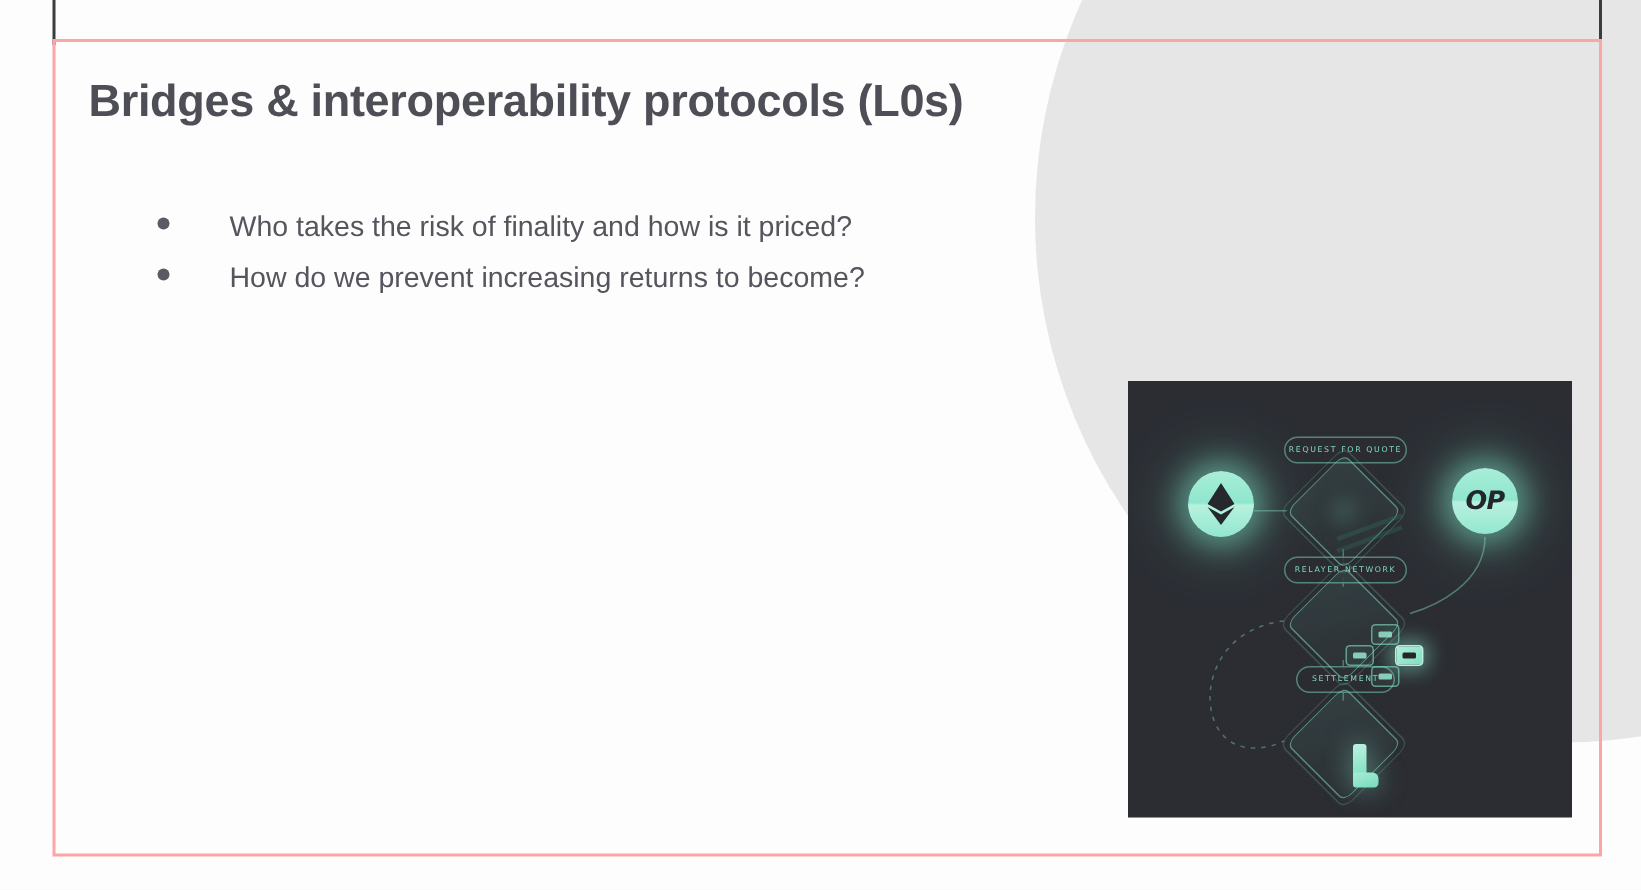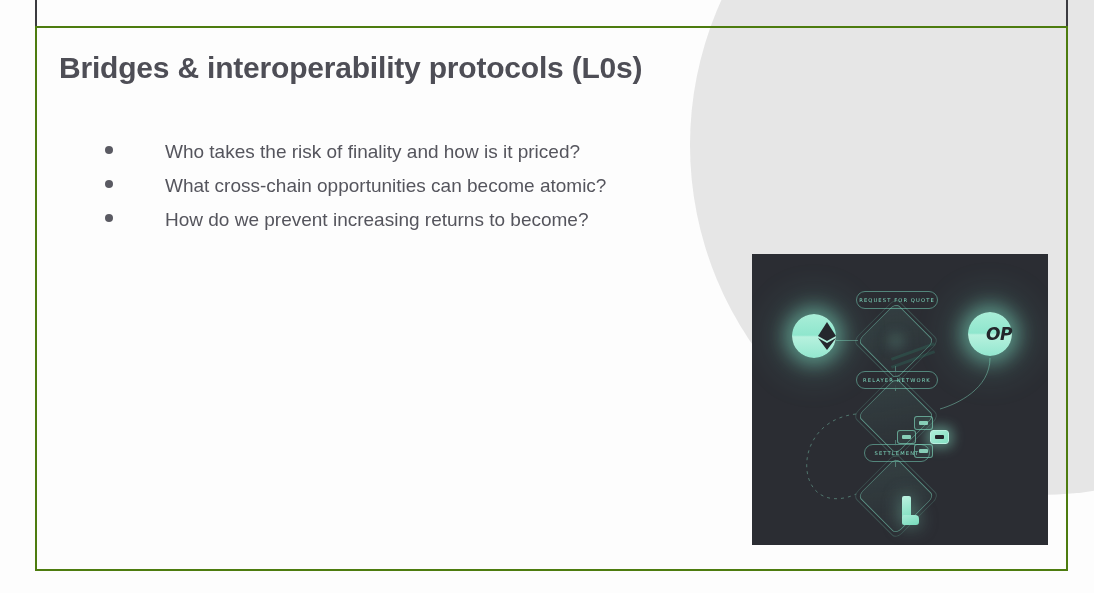--- a/index.html
+++ b/index.html
@@ -48,21 +48,21 @@
   }
 
   
   #slide {
     position: absolute;
     left: 35px;
     top: 26px;
     width: 1033px;
     height: 545px;
     box-sizing: border-box;
-    border: 2px solid #4d7c0f;
+    border: 2px solid #fca5a5;
     background: transparent;
   }
 
   #slide-title {
     position: absolute;
     left: 22px;
     top: 23px;
     font-size: 30px;
     font-weight: bold;
     color: #4e4e56;
@@ -86,21 +86,21 @@
   .bullet-dot {
     width: 8px;
     height: 8px;
     border-radius: 50%;
     background: #5a5a62;
     flex: 0 0 auto;
     position: relative;
     top: -4px;
   }
   .bullet-text {
-    margin-left: 52px;
+    margin-left: 40px;
     font-size: 19px;
     color: #55555d;
     white-space: nowrap;
   }
 
   
   #diagram {
     position: absolute;
     left: 715px;
     top: 226px;
@@ -118,21 +118,21 @@
   .token {
     position: absolute;
     width: 44px;
     height: 44px;
     border-radius: 50%;
     background: linear-gradient(180deg, #a9eed8 0%, #8fe6cd 48%, #b7f1de 52%, #93e7cf 100%);
     box-shadow: 0 0 18px 7px rgba(126, 230, 200, 0.45),
                 0 0 38px 16px rgba(126, 230, 200, 0.18);
     display: flex;
     align-items: center;
-    justify-content: flex-end;
+    justify-content: center;
   }
   #token-eth { left: 40px; top: 60px; }
   #token-op  { left: 216px; top: 58px; }
   #token-op .op-text {
     font-family: "DejaVu Sans", sans-serif;
     font-size: 17px;
     font-weight: bold;
     font-style: italic;
     color: #23262b;
     letter-spacing: -0.5px;
@@ -303,24 +303,20 @@
 
     <div id="slide-title">Bridges &amp; interoperability protocols (L0s)</div>
 
     <ul id="bullet-list">
       <li class="bullet-row">
         <span class="bullet-dot"></span>
         <span class="bullet-text">Who takes the risk of finality and how is it priced?</span>
       </li>
       <li class="bullet-row">
         <span class="bullet-dot"></span>
-        <span class="bullet-text">What cross-chain opportunities can become atomic?</span>
-      </li>
-      <li class="bullet-row">
-        <span class="bullet-dot"></span>
         <span class="bullet-text">How do we prevent increasing returns to become?</span>
       </li>
     </ul>
 
     <div id="diagram">
       <div id="diagram-inner">
 
         <svg id="conn-op-svg" viewBox="0 0 296 291">
           <path d="M238,104 C238,135 205,150 188,155" fill="none" stroke="rgba(124,204,180,0.5)" stroke-width="1"></path>
         </svg>

